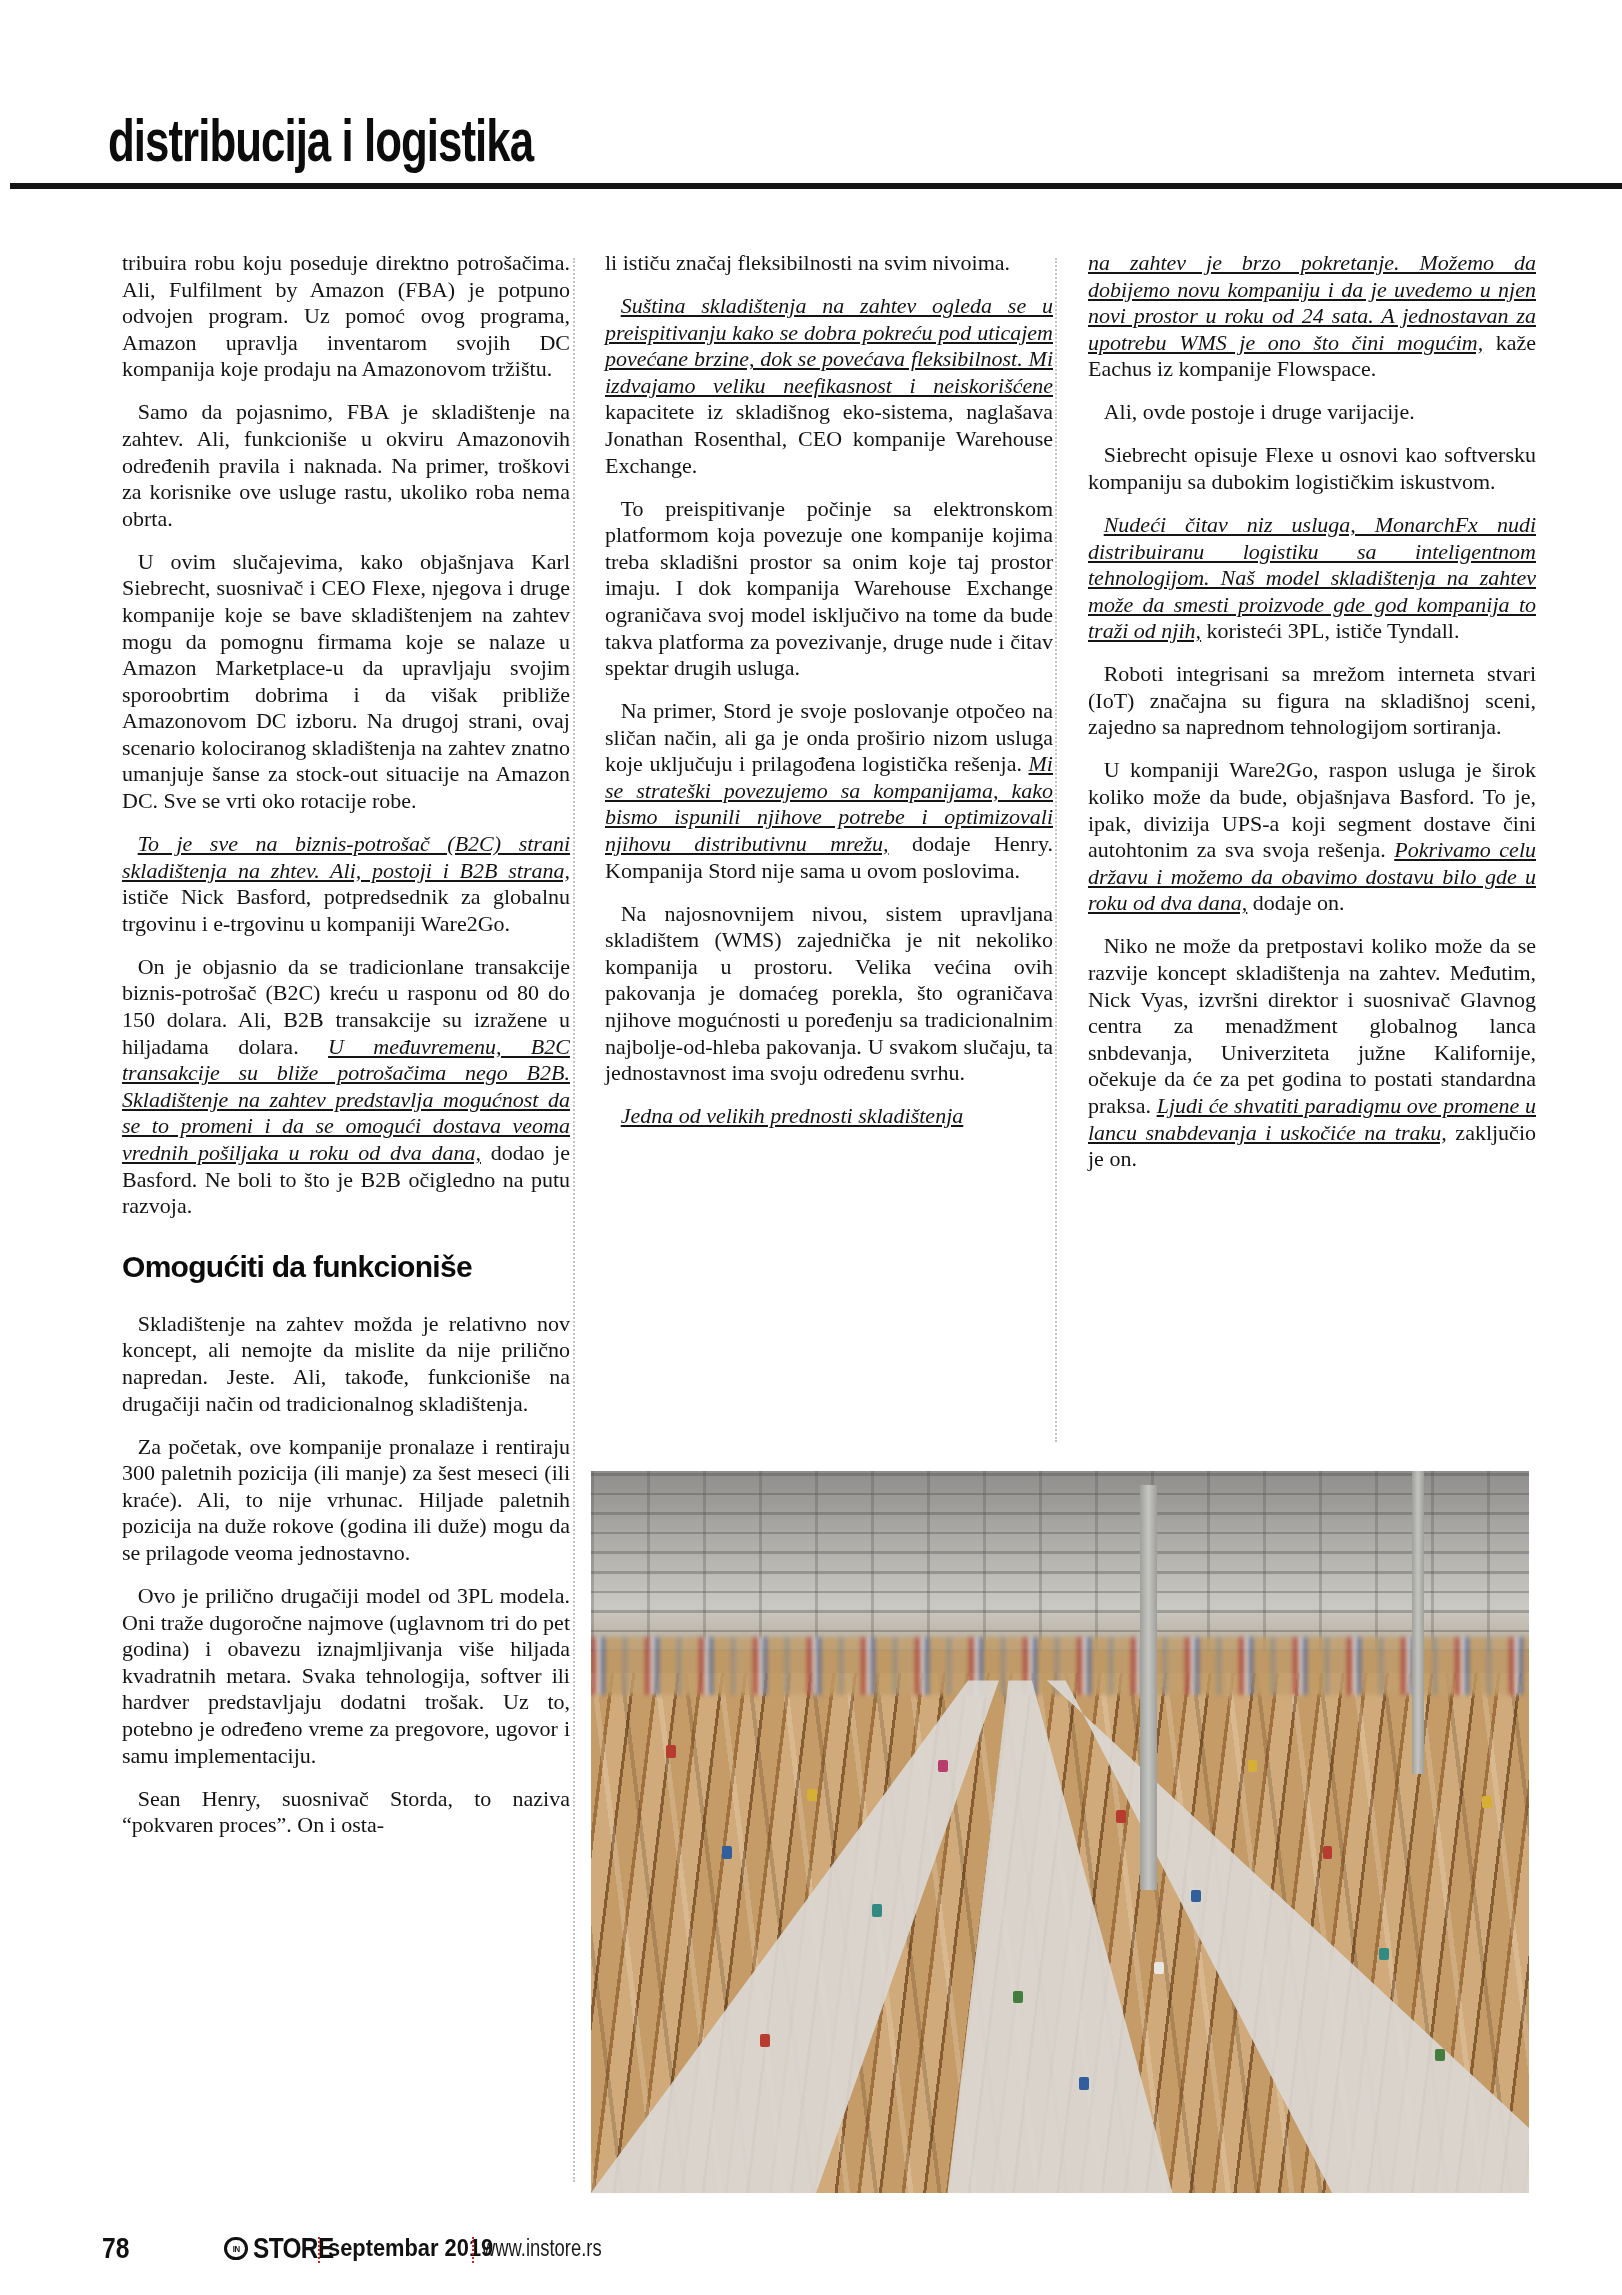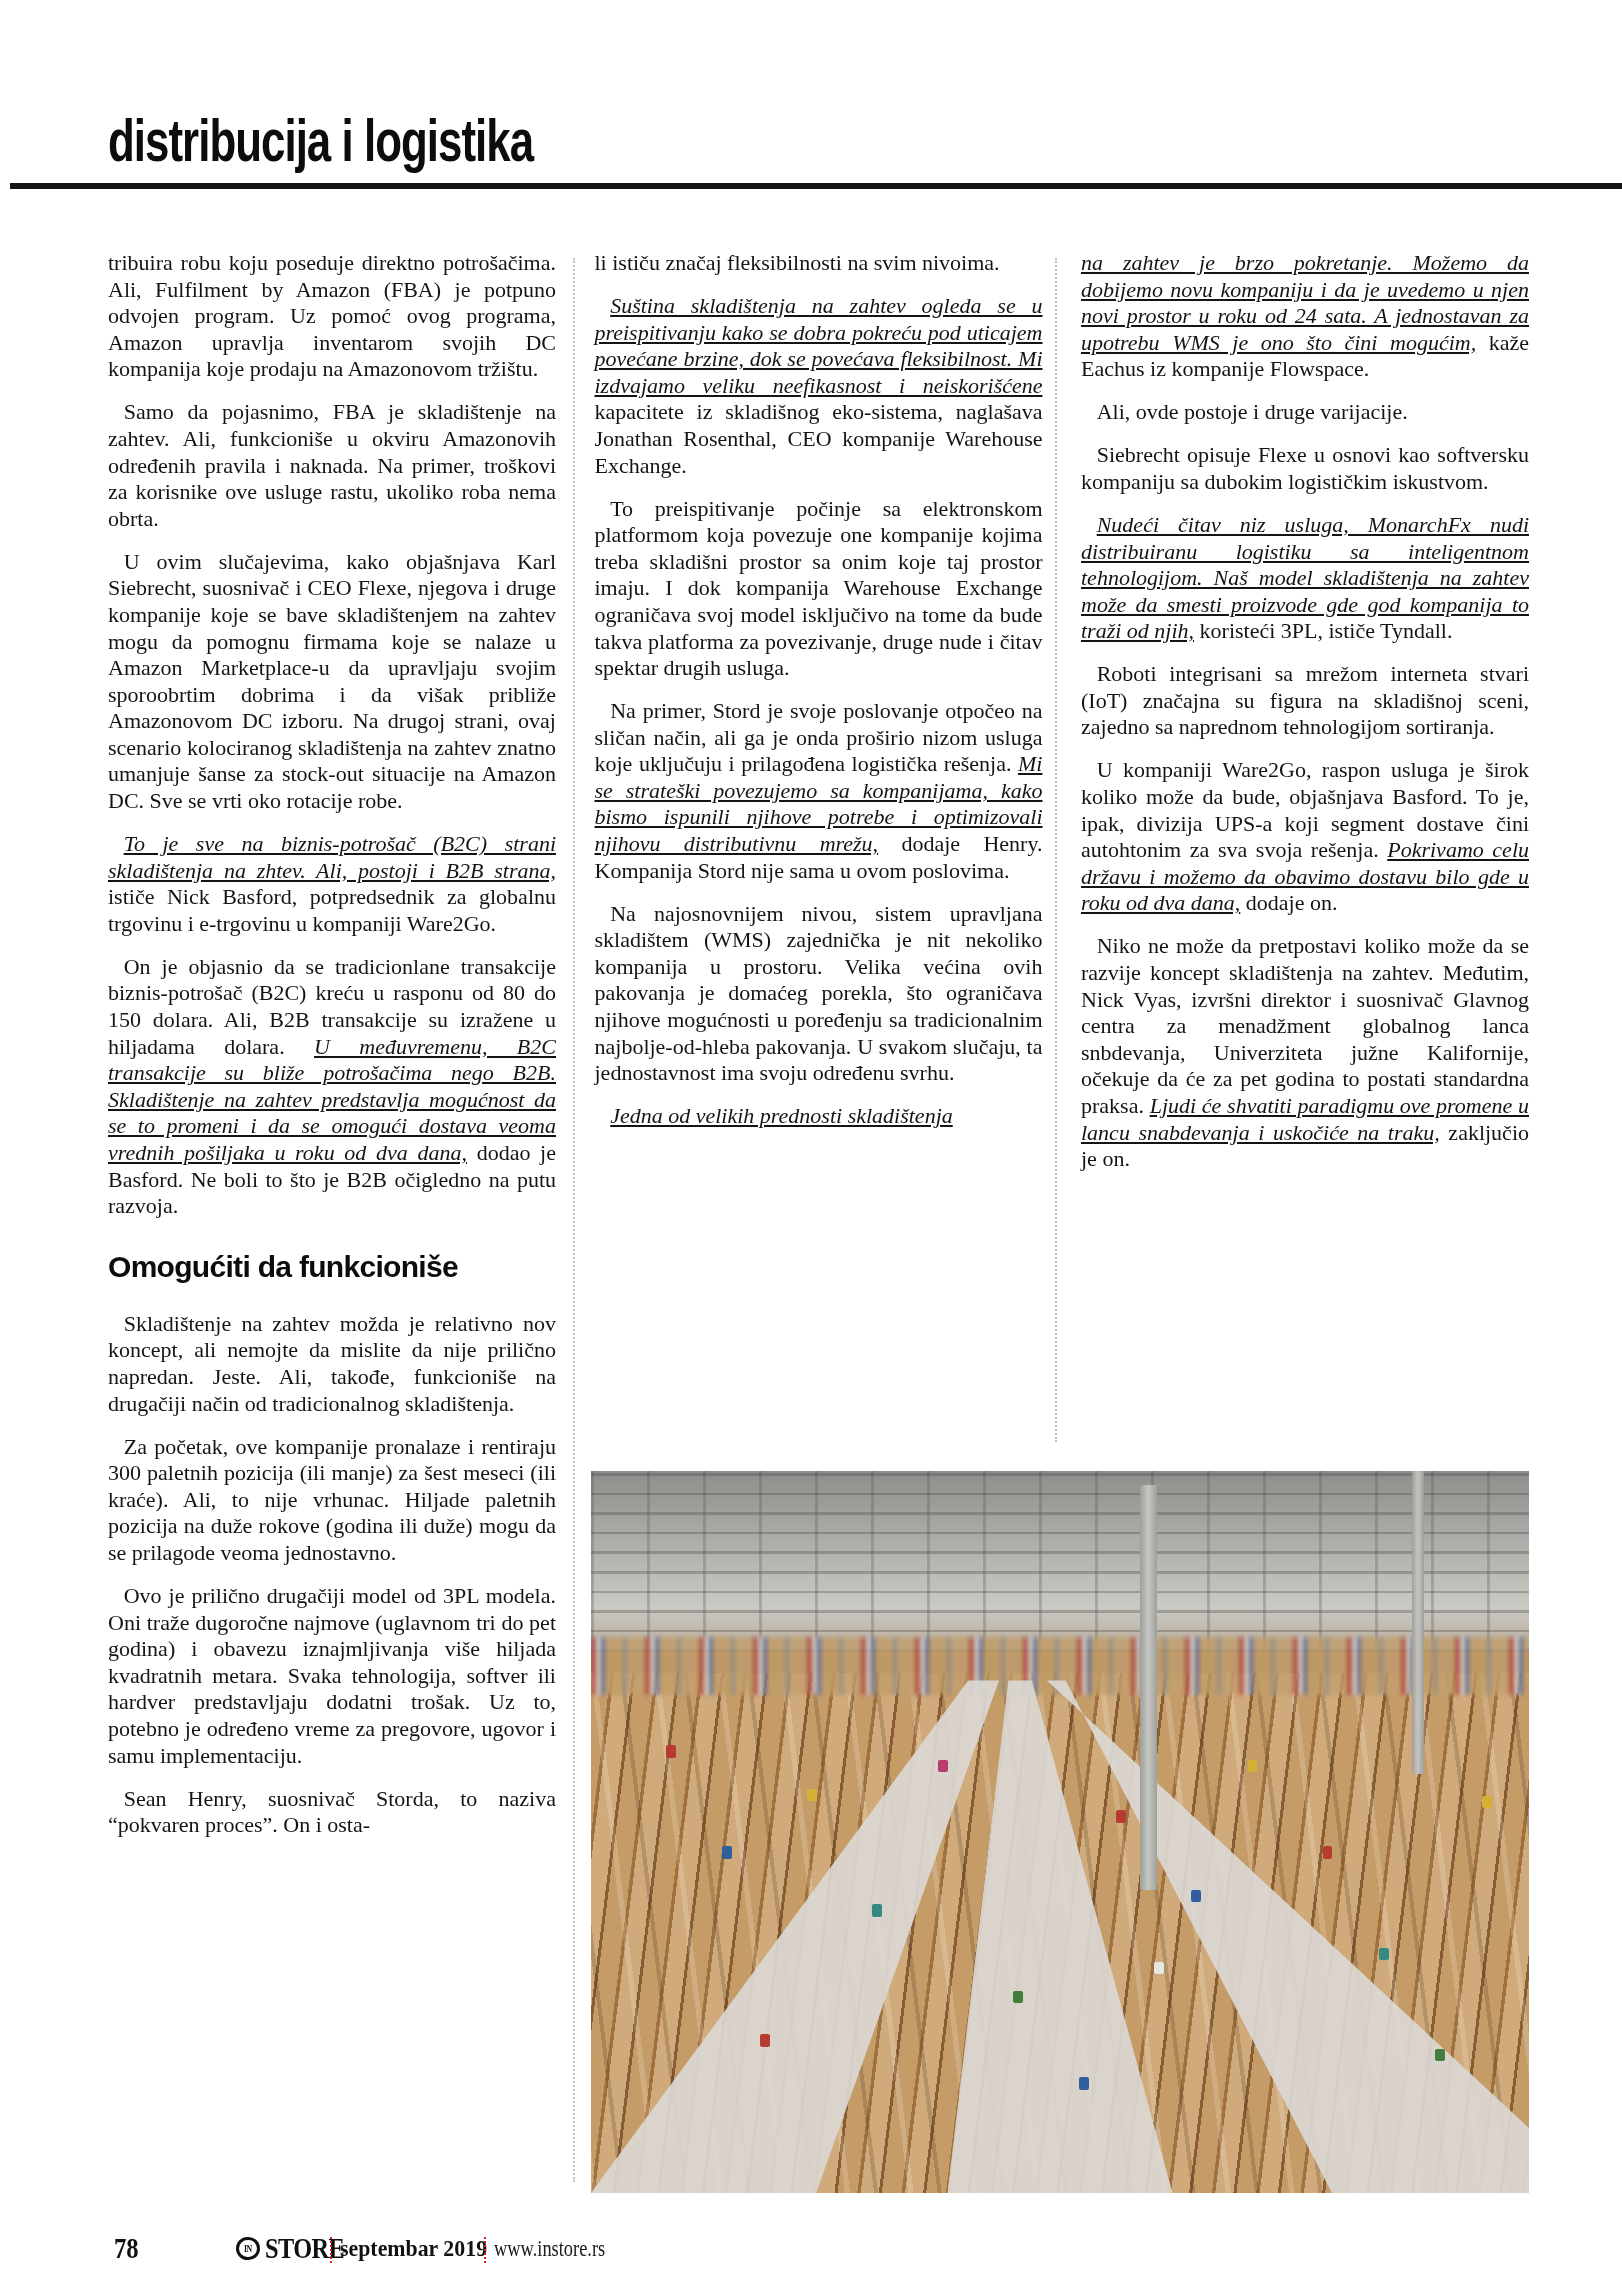--- a/index.html
+++ b/index.html
@@ -6,21 +6,21 @@
   .page{position:relative;width:1623px;height:2295px;background:#ffffff;
         font-family:"Liberation Serif",serif;color:#141414;overflow:hidden;margin-left:10px;}
 
   
   .headline{position:absolute;left:98px;top:106px;margin:0;
     font-family:"Liberation Sans",sans-serif;font-weight:bold;font-size:60px;
     letter-spacing:-1.3px;transform:scaleX(.73);transform-origin:left top;white-space:nowrap;color:#0c0c0c;}
   .hrule{position:absolute;left:0;top:183px;width:1623px;height:5.9px;background:#141414;}
 
   
-  .cols{position:absolute;left:98px;top:250px;width:1421px;display:flex;gap:35px;justify-content:space-between;}
+  .cols{position:absolute;left:112px;top:250px;width:1421px;display:flex;gap:35px;}
   .col{width:448px;font-size:22px;line-height:26.6px;text-align:justify;}
   .col p{margin:0;}
   .col p.ind{text-indent:15.7px;margin-top:16.4px;}
   .col p i{font-style:italic;text-decoration:underline;}
   .col h2{font-family:"Liberation Sans",sans-serif;font-weight:bold;font-size:30px;
           letter-spacing:-0.7px;line-height:1.12;margin:30px 0 27.5px 0;color:#0c0c0c;}
   .vrule{position:absolute;width:0;border-left:2px dotted #c2c2c2;}
   #vr1{left:563px;top:258px;height:1924px;}
   #vr2{left:1045px;top:258px;height:1184px;}
 
@@ -42,22 +42,22 @@
   .ph-aisle{inset:0;background:#dad8d2;opacity:.92;}
   .a1{clip-path:polygon(0% 100%, 24% 100%, 43.5% 29%, 40.2% 29%);}
   .a2{clip-path:polygon(38% 100%, 62% 100%, 47% 29%, 44.5% 29%);}
   .a3{clip-path:polygon(100% 91%, 100% 100%, 79% 100%, 50.6% 29%, 48.6% 29%);}
   .ph-pillar{background:linear-gradient(90deg,#9e9e9a,#c6c6c2,#9e9e9a);}
   .pp1{left:58.5%;top:2%;width:1.8%;height:56%;}
   .pp2{left:87.5%;top:0;width:1.3%;height:42%;opacity:.95;}
   .spk{position:absolute;width:9.8px;height:12.4px;border-radius:2px;filter:blur(0.7px);}
 
   
-  .footer{position:absolute;left:104px;top:2233px;width:1427px;height:39px;
-          font-family:Liberation Serif, serif;color:#111;}
+  .footer{position:absolute;left:92px;top:2233px;width:1427px;height:39px;
+          font-family:Liberation Sans, sans-serif;color:#111;}
   .footer>*{position:absolute;top:0;line-height:31px;white-space:nowrap;}
   .f-num{left:0;font-weight:bold;font-size:29px;transform:scaleX(.85);transform-origin:left;}
   .f-logo{left:122px;top:3.9px;width:23.6px;height:23.6px;border:3.3px solid #111;border-radius:50%;
           box-sizing:border-box;display:flex;align-items:center;justify-content:center;line-height:normal;text-align:center;}
   .f-logo span{font-weight:bold;font-size:9.8px;letter-spacing:-0.7px;transform:scaleX(.8);}
   .f-store{left:151px;font-weight:bold;font-size:29px;letter-spacing:-0.7px;transform:scaleX(.84);transform-origin:left;}
   .f-sep{width:0;height:26px;top:3.9px;border-left:2.6px dotted #cc2222;}
   .s1{left:216px;} .s2{left:370px;}
   .f-issue{left:226px;font-weight:bold;font-size:23px;transform:scaleX(.95);transform-origin:left;}
   .f-site{left:380px;font-size:23px;font-weight:400;color:#1a1a1a;transform:scaleX(.8);transform-origin:left;letter-spacing:0;}

